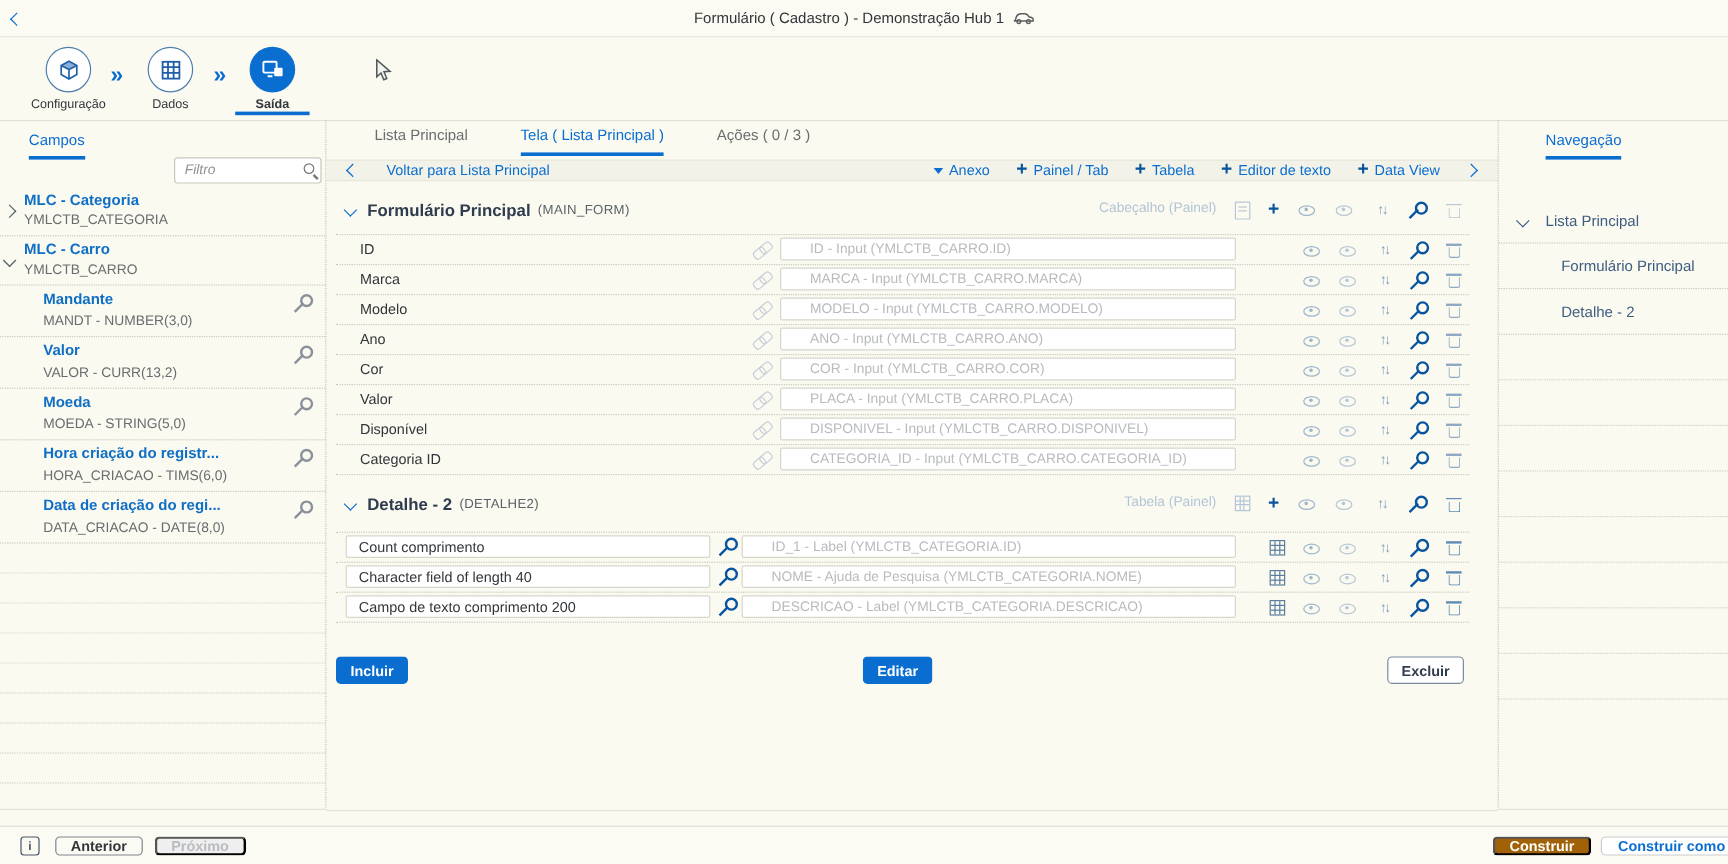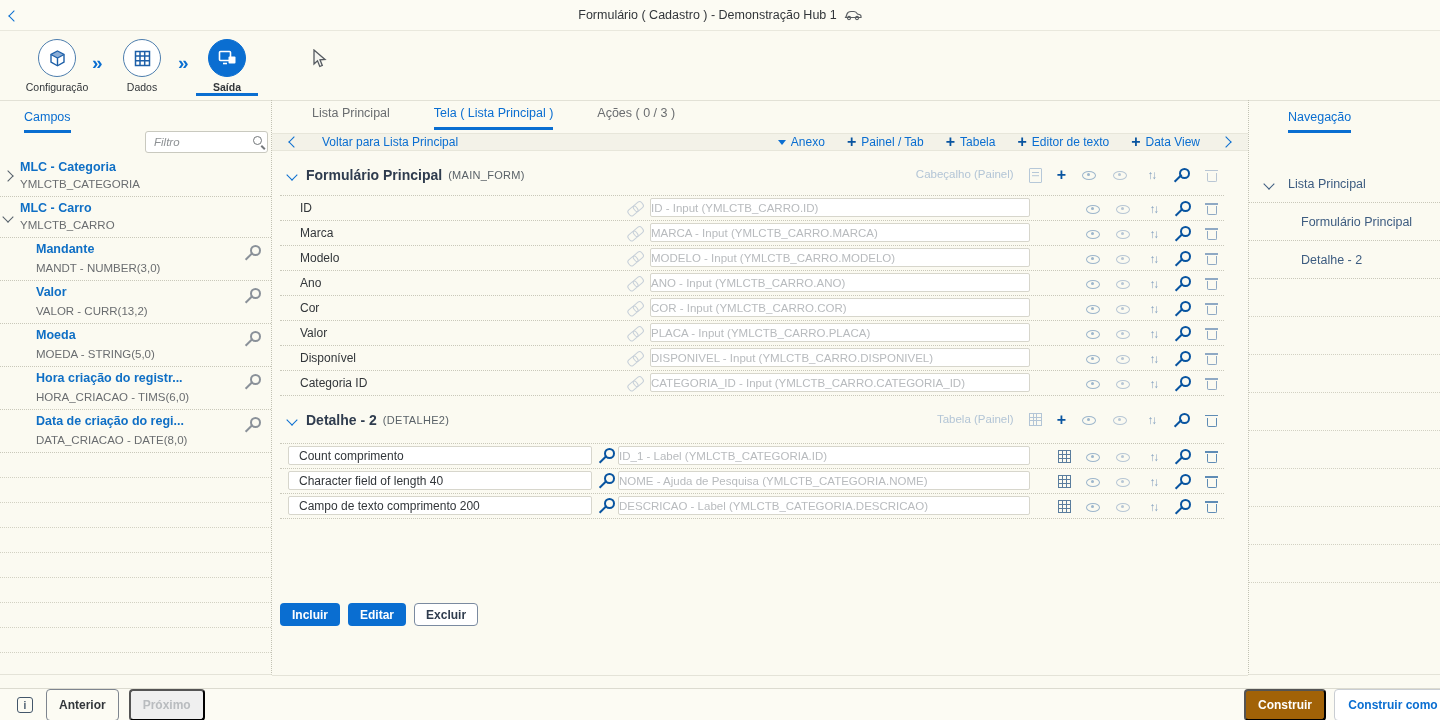--- a/index.html
+++ b/index.html
@@ -119,39 +119,39 @@
   .sec-head .sch{color:#0a6ed1;margin:0 10px 0 8px}
   .sec-title{font-size:14px;font-weight:700;color:#2f3c4e}
   .sec-code{font-size:11px;color:#5a6268;margin-left:6px;letter-spacing:.3px}
   .sec-right{margin-left:auto;display:flex;gap:15px;padding-right:5px}
   .badge{font-size:11.5px;color:#b3c5d6}
   .rows{border-top:1px dotted #c9c8ba}
   .frow{position:relative;height:24px;border-bottom:1px dotted #c9c8ba}
   .frow .flabel{position:absolute;left:20px;top:5px;font-size:12px;color:#32363a}
   .frow .linkpos{position:absolute;left:346px;top:5px}
   .frow input.fld{position:absolute;left:370px;top:2px;width:380px;height:19px;background:#fff;
-    border:1px solid #d7d6cc;border-radius:2px;box-sizing:border-box;padding:0 0;
+    border:1px solid #d7d6cc;border-radius:2px;box-sizing:border-box;padding:0 24px;
     font-family:"Liberation Sans",sans-serif;font-size:11.5px;color:#32363a;outline:none}
   .frow input.fld::placeholder{color:#b8bbbe}
   .row-icons{position:absolute;right:5px;top:5px;display:flex;gap:14px;align-items:center}
   .drow .dlabel{position:absolute;left:8px;top:2px;width:304px;height:19px;background:#fff;
     border:1px solid #d7d6cc;border-radius:2px;box-sizing:border-box;font-size:12px;
     line-height:18px;padding-left:10px;color:#32363a}
   .drow .wrenchpos{position:absolute;left:320px;top:4px}
   .drow input.fld{left:338px;width:412px}
   .c-eye2{--c:#b7c6d5}
   .c-keydark{--c:#0854a0}
   .c-graykey{--c:#8a9199}
   .c-trashlight{--c:#b9c6d4}
   .c-trashmid{--c:#8fa9c4}
   .c-trashdark{--c:#5f8cb5}
   .c-gridrow{--c:#5a7d9e}
   .c-gridbadge{--c:#b3c5d6}
 
-  .action-btns{display:flex;justify-content:flex-start;gap:8px;margin-top:84px;padding-right:4px}
+  .action-btns{display:flex;justify-content:space-between;gap:8px;margin-top:28px;padding-right:4px}
   .btn{height:23px;border-radius:4px;font-family:"Liberation Sans",sans-serif;font-size:12px;
     padding:0 11px;display:flex;align-items:center;border:1px solid transparent;box-sizing:border-box}
   .btn.solid{background:#0a6ed1;color:#fff;font-weight:700}
   .btn.outline{background:#fff;color:#2f3c4e;border-color:#7a8aa0;font-weight:700}
 
   
   .rp-tab{position:absolute;left:39px;top:10px}
   .rp-rows{position:absolute;left:0;right:0;top:65px}
   .nav-row{position:relative;height:37px;border-bottom:1px dotted #c9c8ba;display:flex;align-items:center}
   .nav-row .expander{position:absolute;left:16px;color:#3d5c80}
@@ -159,21 +159,21 @@
   .nav-row.lvl0 .nav-lbl{margin-left:39px}
   .nav-row.lvl1 .nav-lbl{margin-left:52px}
   .fill-row-r{height:37px;border-bottom:1px dotted #d2d1c3}
 
   
   .footer{position:absolute;left:0;top:688px;width:1440px;height:32px;background:#fcfbf3;
     border-top:1px solid #dcdbd0;display:flex;align-items:center}
   .info-ic{width:14px;height:14px;border:1.6px solid #44566a;border-radius:3px;margin-left:17px;
     display:flex;align-items:center;justify-content:center;color:#44566a;font-size:10px;font-weight:700}
   .info-ic::before{content:"i"}
-  .fbtn{height:32px;border-radius:4px;font-size:12px;padding:0 12px;display:flex;align-items:center;
+  .fbtn{height:16px;border-radius:4px;font-size:12px;padding:0 12px;display:flex;align-items:center;
     box-sizing:border-box;font-family:"Liberation Sans",sans-serif}
   .fbtn.anterior{margin-left:13px;border:1px solid #7e858f;background:#fcfbf3;color:#32363a;font-weight:700}
   .fbtn.proximo{margin-left:10px;color:#b9bcbf;font-weight:700}
   .footer .fspacer{flex:1}
   .fbtn.construir{background:#a16207;color:#fff;font-weight:700;margin-right:8px}
   .fbtn.construir-novo{border:1px solid #c9cdd2;background:#fff;color:#0a6ed1;font-weight:700;
     width:150px;flex:0 0 auto;justify-content:center;margin-right:-44px}
 
   .cursor{position:absolute;left:313px;top:49px;pointer-events:none}
 </style>

